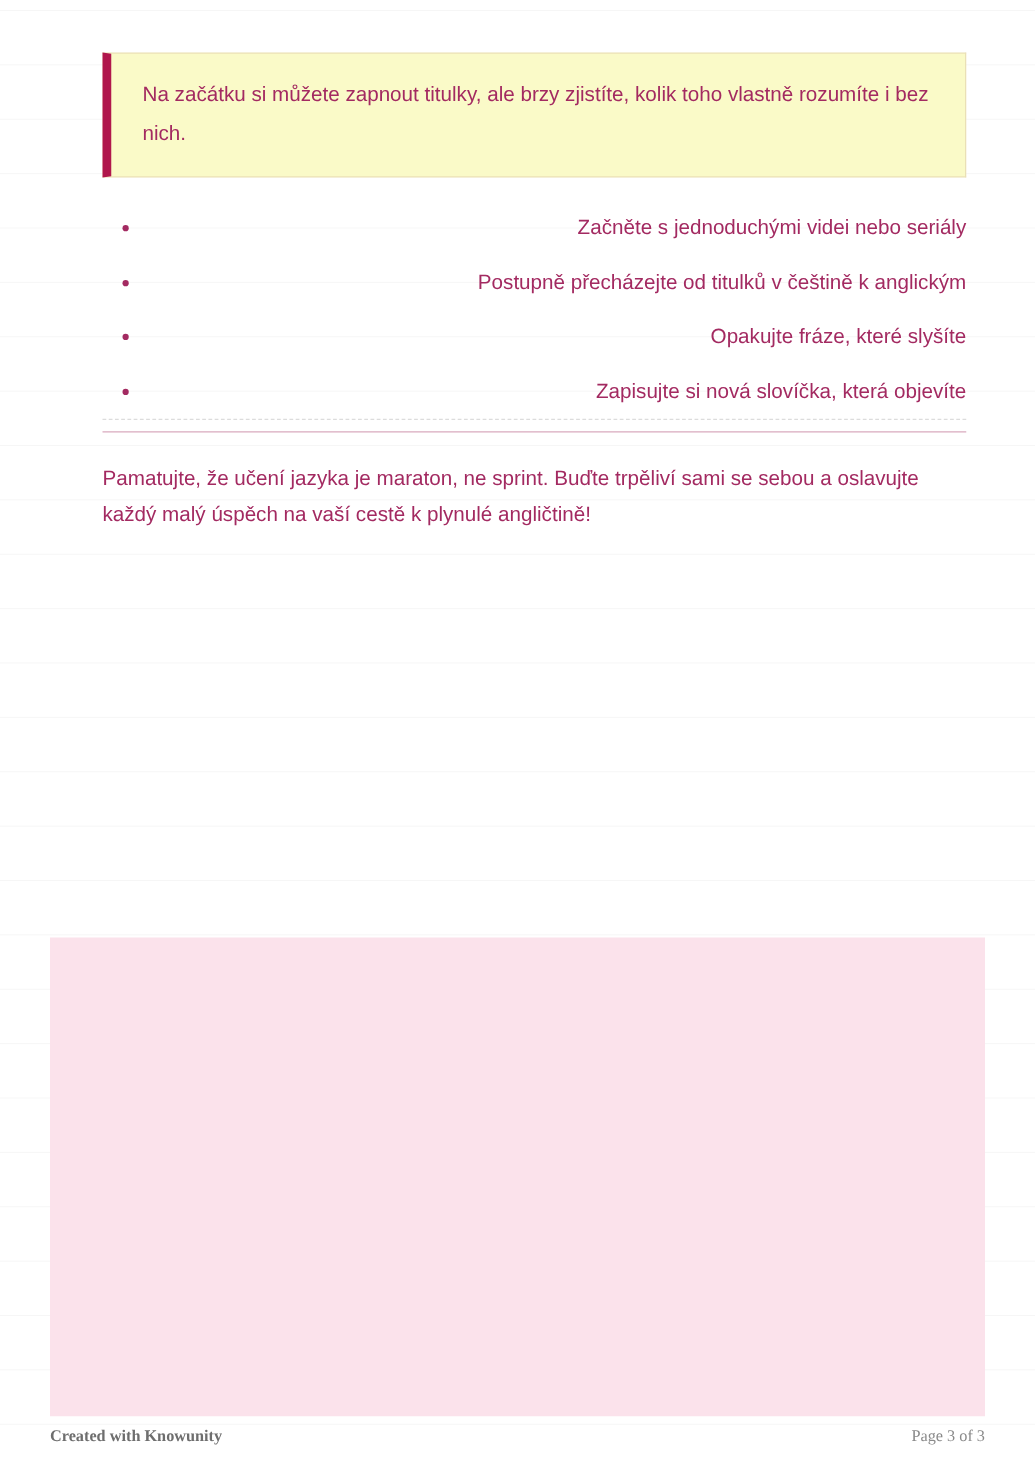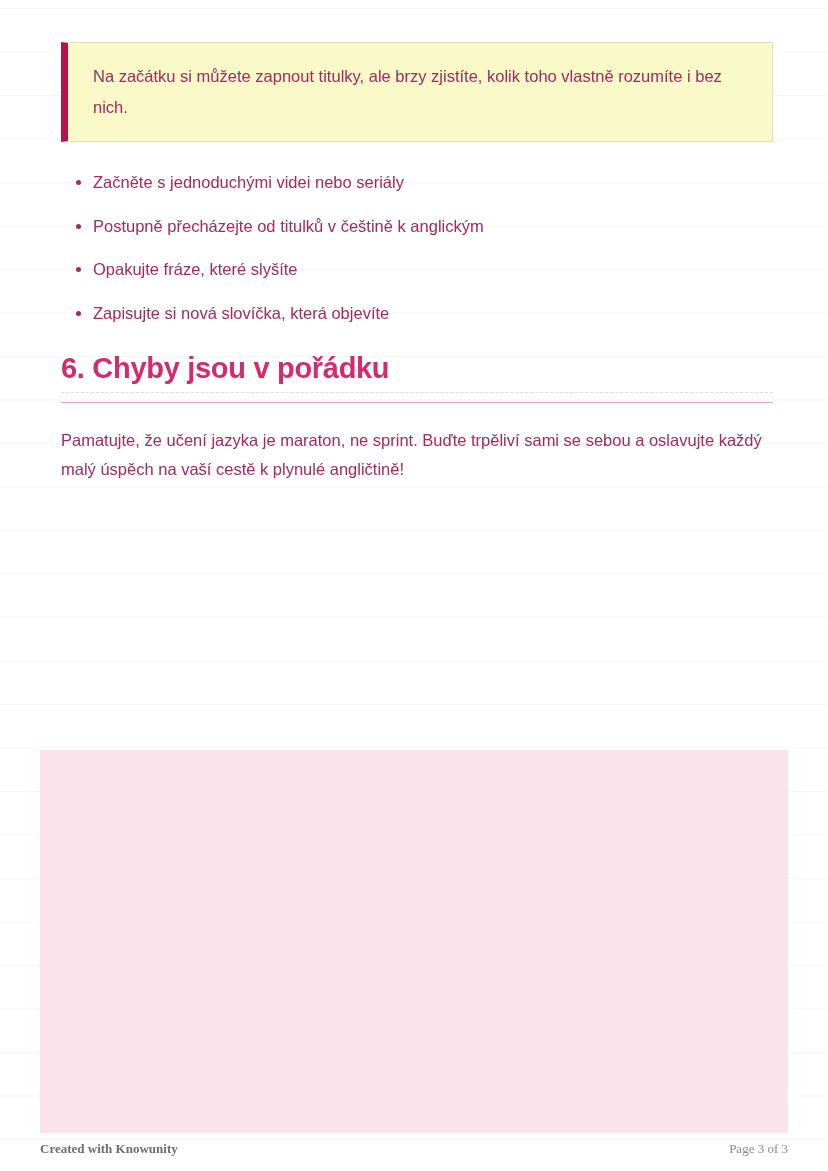--- a/index.html
+++ b/index.html
@@ -12,21 +12,21 @@
     background-color: #ffffff;
     background-image: linear-gradient(to bottom, var(--ruled-line, #f6f6f6) 0, var(--ruled-line, #f6f6f6) 1px, rgba(0,0,0,0) 1px);
     background-size: 100% 43.5px;
     background-position: 0 8px;
     background-repeat: repeat;
     font-family: "Liberation Sans", sans-serif;
     color: var(--body-text, #a32a61);
   }
   .content {
     position: absolute;
-    left: 61px;
+    left: 82px;
     right: 55px;
     top: 0;
   }
   .callout {
     margin-top: 42px;
     box-sizing: border-box;
     background: var(--callout-bg, #fafac8);
     border: 1px solid rgba(190, 150, 130, 0.25);
     border-left: 7px solid var(--callout-border, #b0164c);
     padding: 18px 25px;
@@ -34,20 +34,21 @@
   .callout p {
     margin: 0;
     font-size: 16.5px;
     line-height: 31px;
   }
   .callout.second { margin-top: 14px; }
   ul.tips {
     margin: 26px 0 0 0;
     padding: 0 0 0 32px;
     list-style: disc;
+    text-align: right;
   }
   ul.tips li {
     font-size: 16.5px;
     line-height: 29px;
     margin-top: 14.5px;
   }
   ul.tips li:first-child { margin-top: 0; }
   ul.tips li::marker { color: var(--body-text, #a32a61); }
   h2.heading {
     margin: 24px 0 0 0;
@@ -114,21 +115,20 @@
       <p>Na začátku si můžete zapnout titulky, ale brzy zjistíte, kolik toho vlastně rozumíte i bez nich.</p>
     </div>
 
     <ul class="tips">
       <li>Začněte s jednoduchými videi nebo seriály</li>
       <li>Postupně přecházejte od titulků v češtině k anglickým</li>
       <li>Opakujte fráze, které slyšíte</li>
       <li>Zapisujte si nová slovíčka, která objevíte</li>
     </ul>
 
-    <h2 class="heading">6. Chyby jsou v pořádku</h2>
     <div class="heading-rule"></div>
 
 
 
 
     <div class="divider"></div>
 
     <p class="para closing">Pamatujte, že učení jazyka je maraton, ne sprint. Buďte trpěliví sami se sebou a oslavujte každý malý úspěch na vaší cestě k plynulé angličtině!</p>
 
   </div>

